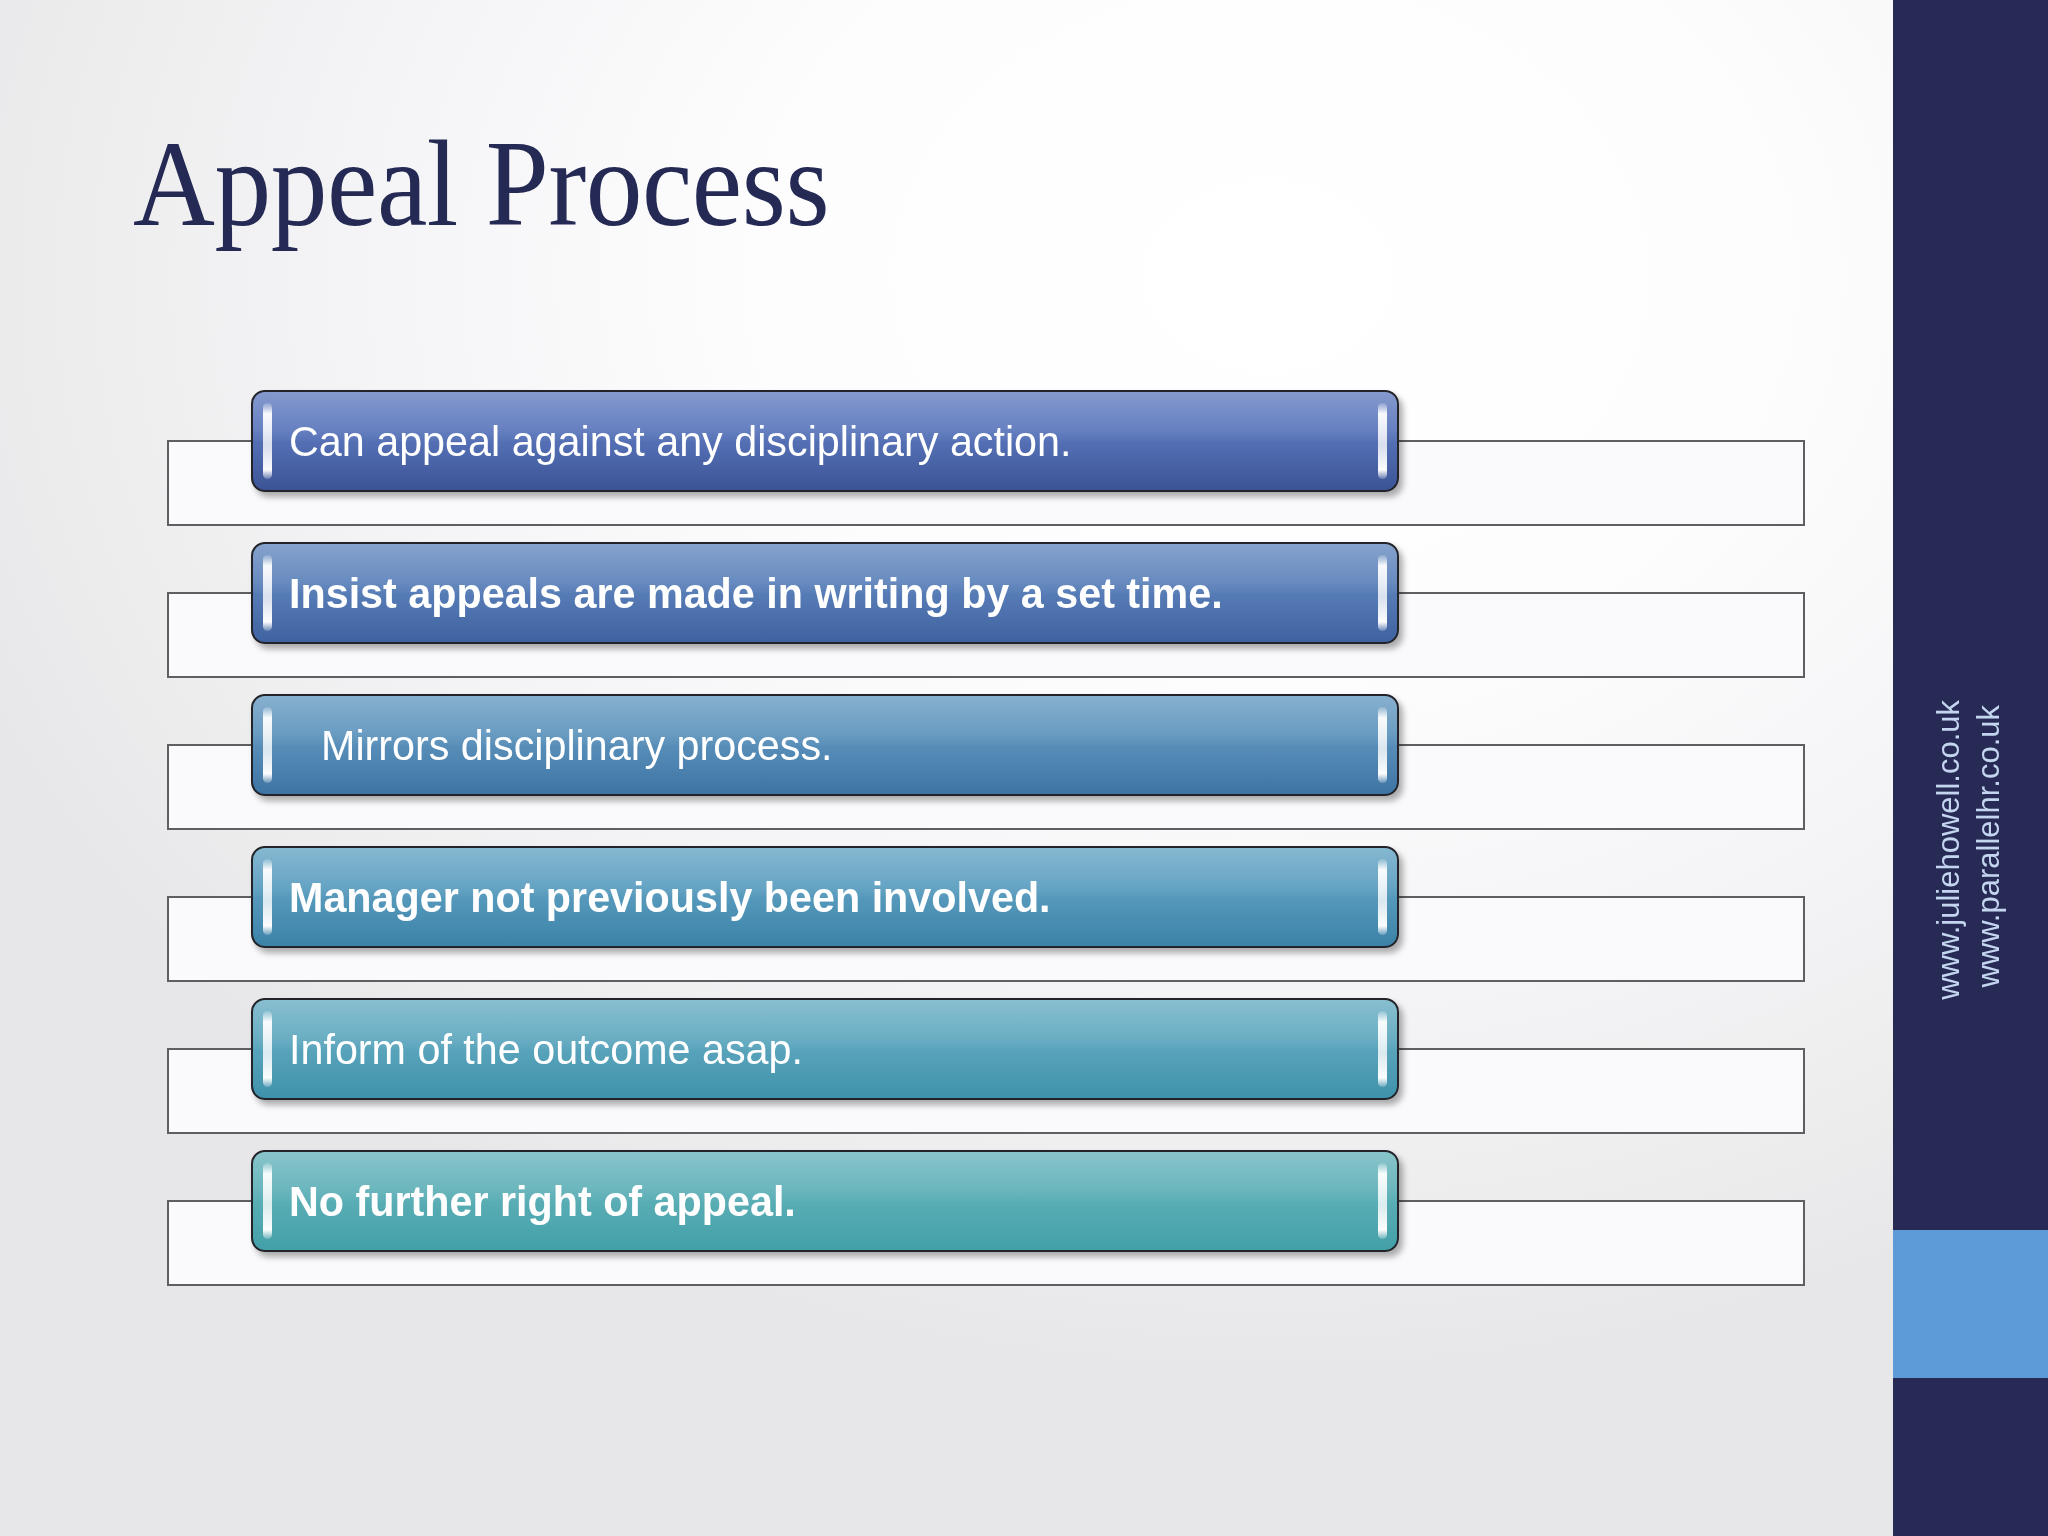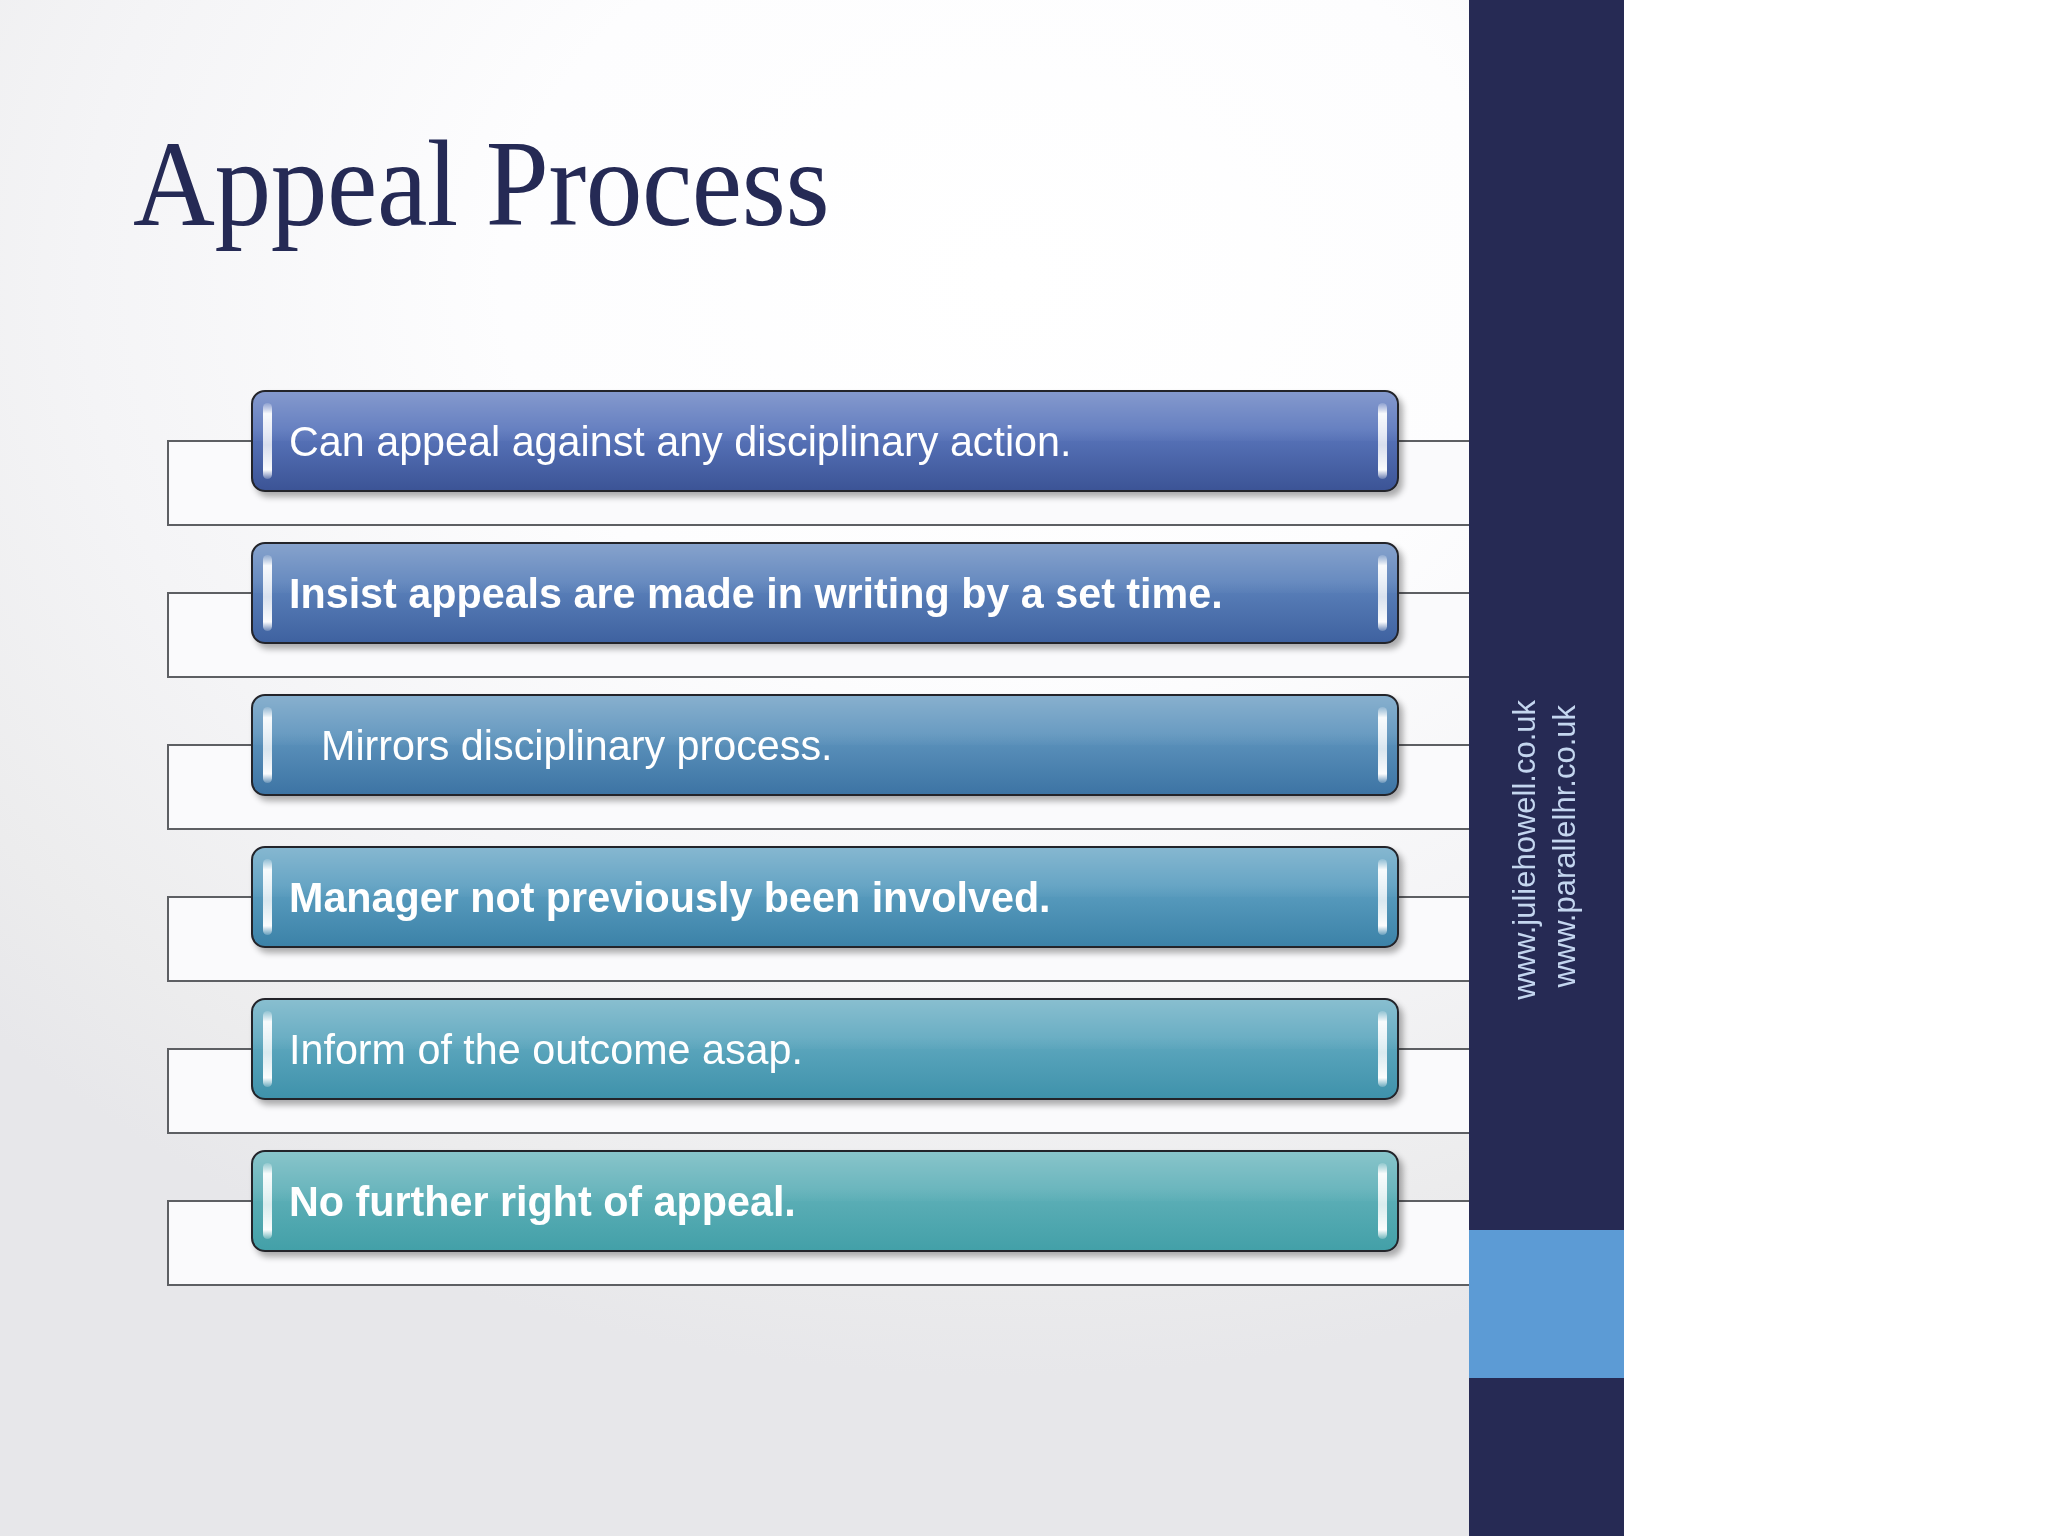--- a/index.html
+++ b/index.html
@@ -2,21 +2,21 @@
 <html><head>
 <meta charset="utf-8">
 <style>
   html, body {
     margin: 0;
     padding: 0;
     background: #ffffff;
   }
   .slide {
     position: relative;
-    width: 1624px;
+    width: 2048px;
     height: 1536px;
     overflow: hidden;
     font-family: "Liberation Sans", sans-serif;
     background:
       radial-gradient(ellipse 1400px 1100px at 62% 18%, #ffffff 0%, #fdfdfe 36%, #f4f4f6 66%, #ececed 88%, #e7e7ea 100%);
   }
 
   
   .title {
     position: absolute;

